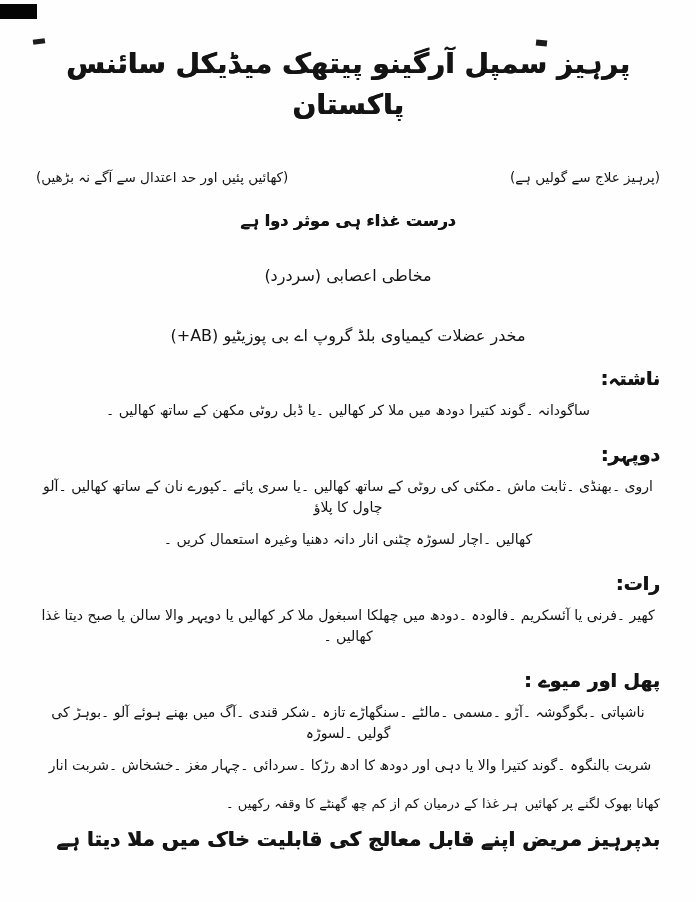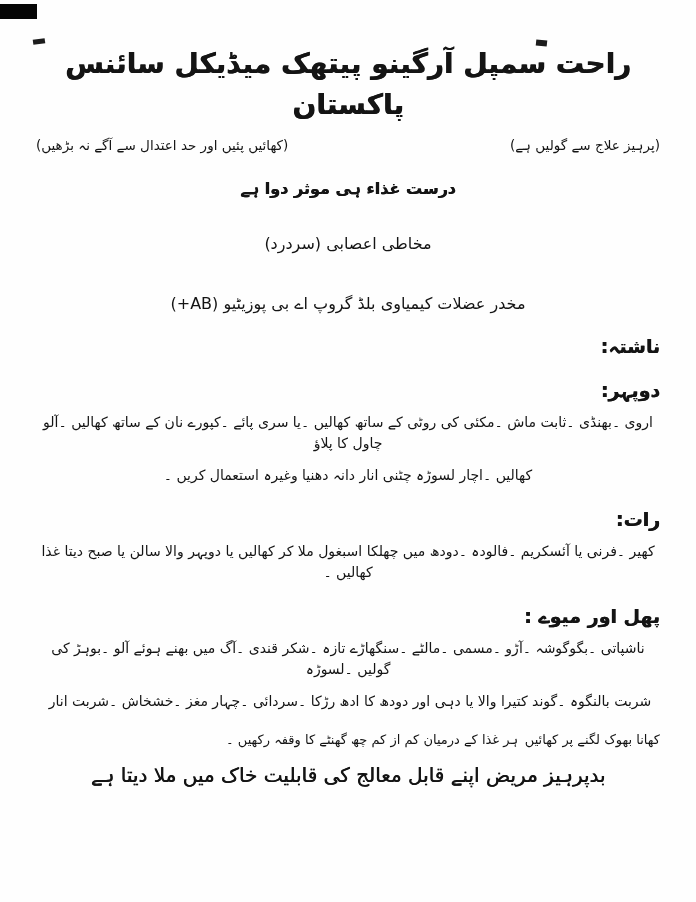--- a/index.html
+++ b/index.html
@@ -59,21 +59,21 @@
     text-shadow: 0.6px 0 0 currentColor;
     line-height: 1.45;
   }
   .tagline-row {
     display: flex;
     justify-content: space-between;
     align-items: baseline;
     margin-top: 12px;
     font-size: 13.5px;
   }
-  .tagline-row .tag { white-space: nowrap; }
+  .tagline-row .tag { white-space: nowrap; margin-top: 32px; }
   .motto {
     margin-top: 26px;
     text-align: center;
     font-size: 16px;
     font-weight: 700;
     text-shadow: 0.5px 0 0 currentColor;
   }
   .diagnosis {
     margin-top: 36px;
     text-align: center;
@@ -107,50 +107,51 @@
     display: flex;
     justify-content: space-between;
     align-items: baseline;
     margin-top: 20px;
     font-size: 13px;
   }
   .footer-row .note { white-space: nowrap; }
   .footer-row .note-left { margin-left: 190px; }
   .closing {
     margin-top: 16px;
-    text-align: center;
+    text-align: right;
     font-size: 20px;
-    font-weight: 400;
+    font-weight: 700;
     text-shadow: 0.6px 0 0 currentColor;
   }
 </style>
 </head>
 <body>
 
 <div class="page" dir="rtl">
 
   <div class="corner-mark"></div>
   <div class="speck-a"></div>
   <div class="speck-b"></div>
 
-  <div class="doc-title">راحت سمپل آرگینو پیتھک میڈیکل سائنس پاکستان</div>
+  <div class="doc-title">پرہیز سمپل آرگینو پیتھک میڈیکل سائنس پاکستان</div>
 
   <div class="tagline-row">
     <span class="tag">(پرہیز علاج سے گولیں ہے)</span>
     <span class="tag">(کھائیں پئیں اور حد اعتدال سے آگے نہ بڑھیں)</span>
   </div>
 
   <div class="motto">درست غذاء ہی موثر دوا ہے</div>
 
   <div class="diagnosis">مخاطی اعصابی (سردرد)</div>
 
   <div class="blood-group">مخدر عضلات کیمیاوی بلڈ گروپ اے بی پوزیٹیو (AB+)</div>
 
   <div>
     <div class="section-heading">ناشتہ:</div>
+    <div class="section-line">ساگودانہ ۔گوند کتیرا دودھ میں ملا کر کھالیں ۔یا ڈبل روٹی مکھن کے ساتھ کھالیں ۔</div>
   </div>
 
   <div>
     <div class="section-heading">دوپہر:</div>
     <div class="section-line wide">اروی ۔بھنڈی ۔ثابت ماش ۔مکئی کی روٹی کے ساتھ کھالیں ۔یا سری پائے ۔کپورے نان کے ساتھ کھالیں ۔آلو چاول کا پلاؤ</div>
     <div class="section-line">کھالیں ۔اچار لسوڑہ چٹنی انار دانہ دھنیا وغیرہ استعمال کریں ۔</div>
   </div>
 
   <div>
     <div class="section-heading">رات:</div>

